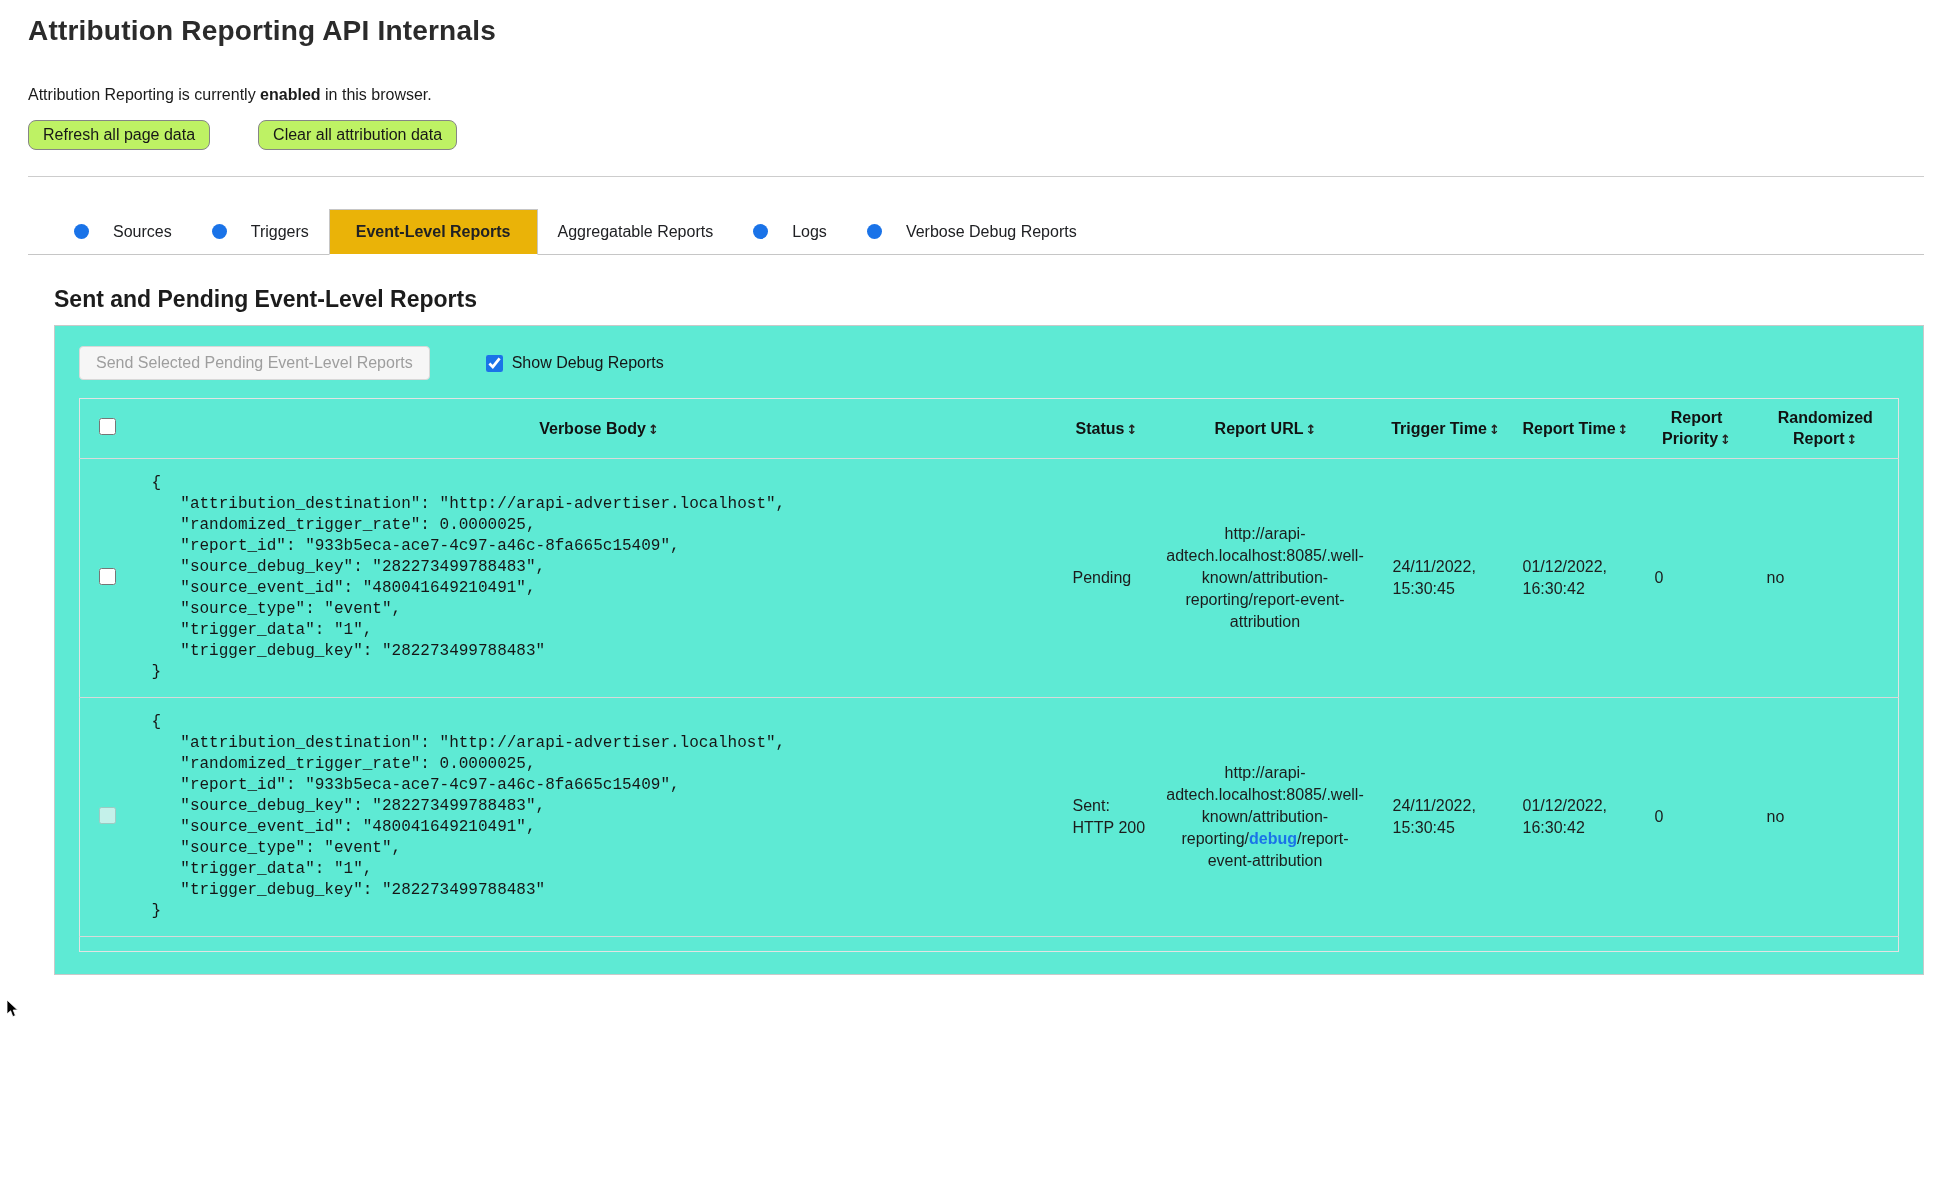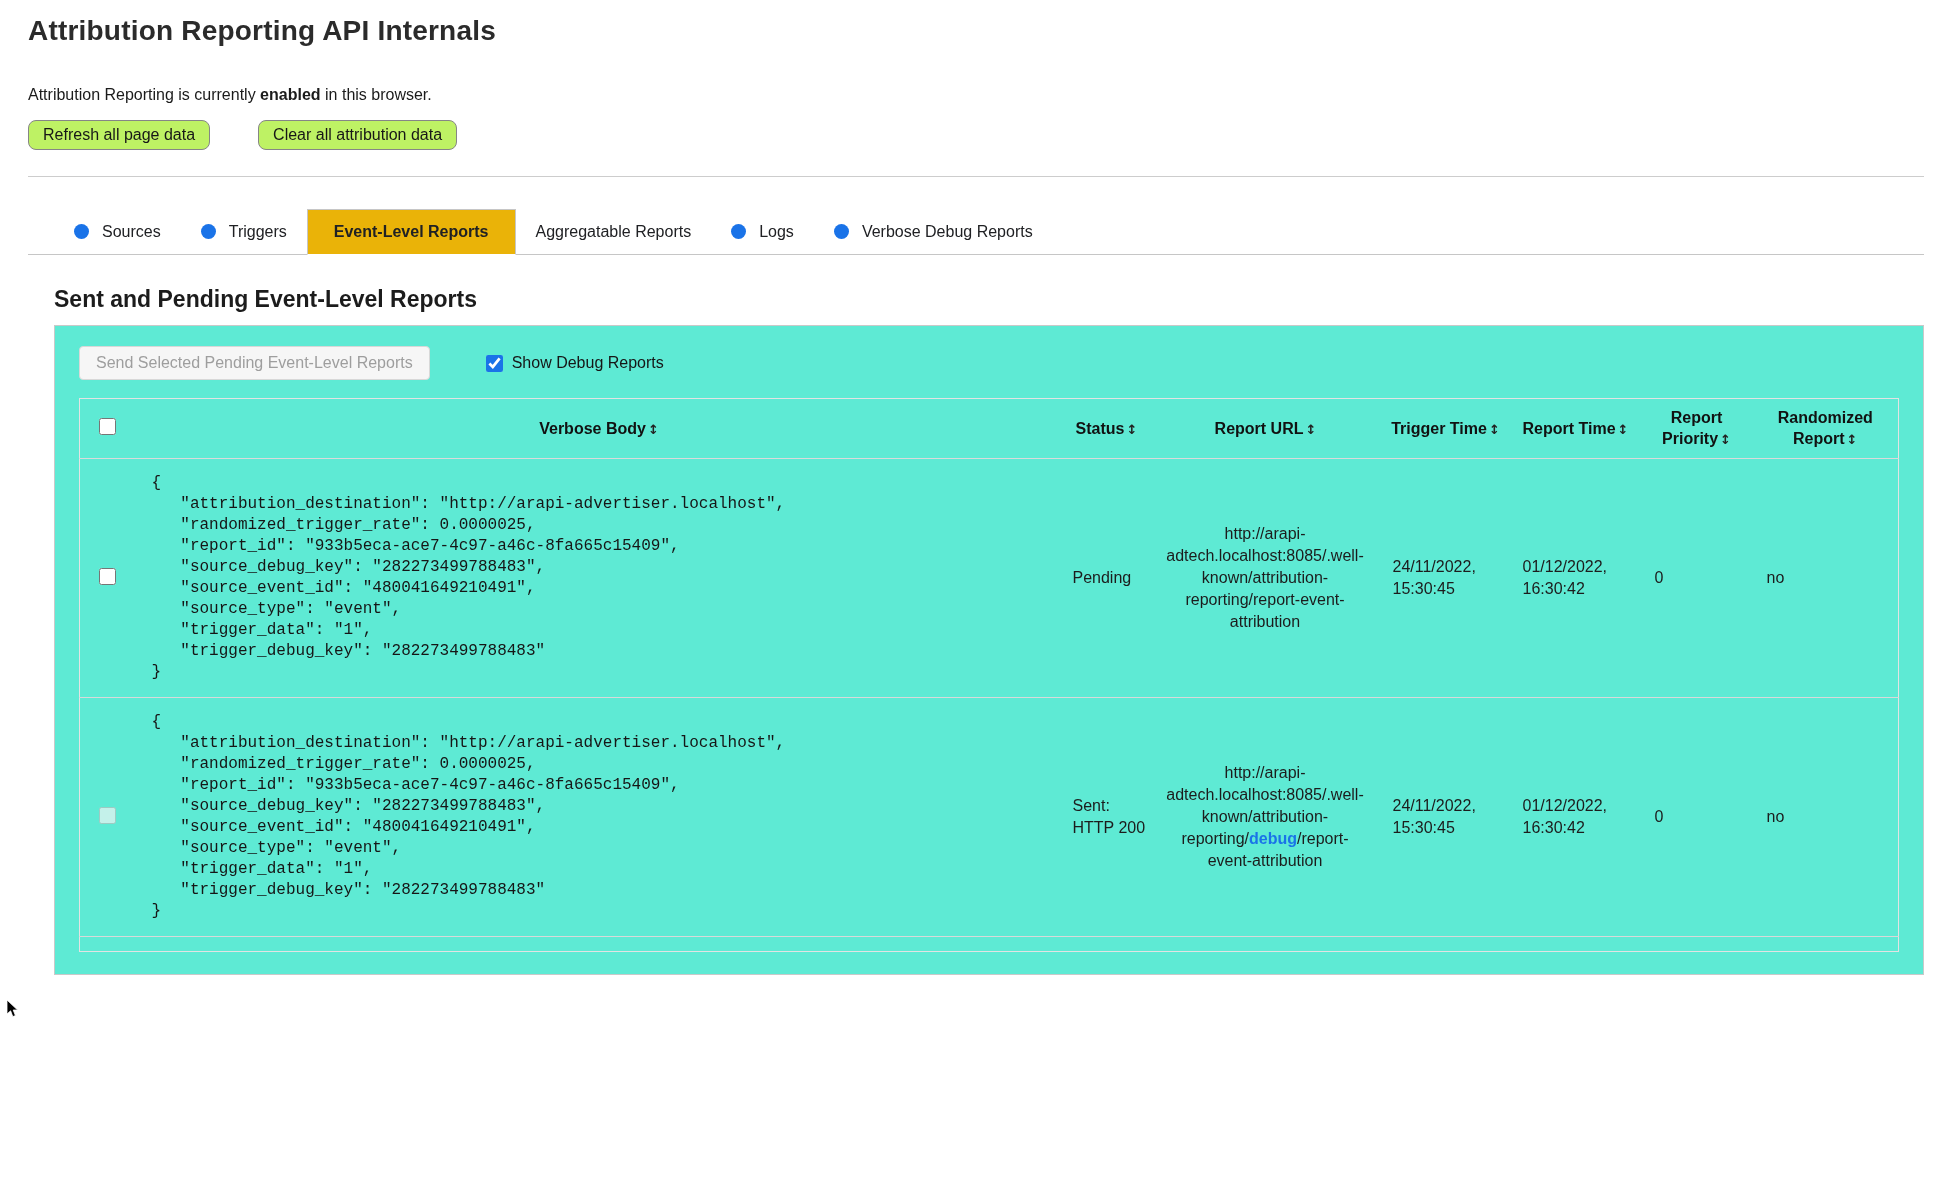--- a/index.html
+++ b/index.html
@@ -20,21 +20,21 @@
     padding: 5px 14px; background: #bef264; border: 1px solid #868686;
     border-radius: 8px; margin-right: 48px; cursor: pointer;
   }
   hr.divider { border: none; border-top: 1px solid #cdcdcd; margin: 26px 0 0 0; }
 
   .tabbar {
     display: flex; align-items: stretch;
     border-bottom: 1px solid #c6c6c6; margin-top: 32px; padding-left: 26px;
   }
   .tab {
-    display: flex; align-items: center; gap: 13px;
+    display: flex; align-items: center; gap: 24px;
     padding: 13px 20px; font-size: 16px; color: #202124; cursor: pointer;
     white-space: nowrap;
   }
   .tab.active {
     border: 1px solid #c6c6c6; border-bottom: 1px solid #fff;
     margin-bottom: -1px; background: #eab308; font-weight: 700; padding: 13px 26px;
   }
   .dot { width: 15px; height: 15px; border-radius: 50%; background: #1a73e8; flex: none; }
 
   h2 { font-size: 23px; line-height: 28px; margin: 30px 0 12px 26px; color: #1c1c1c; }

